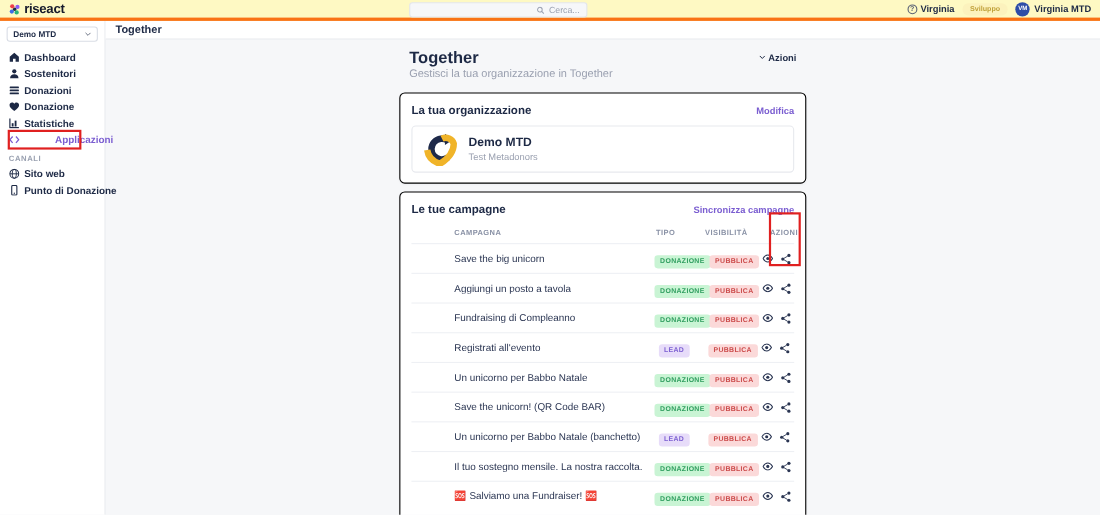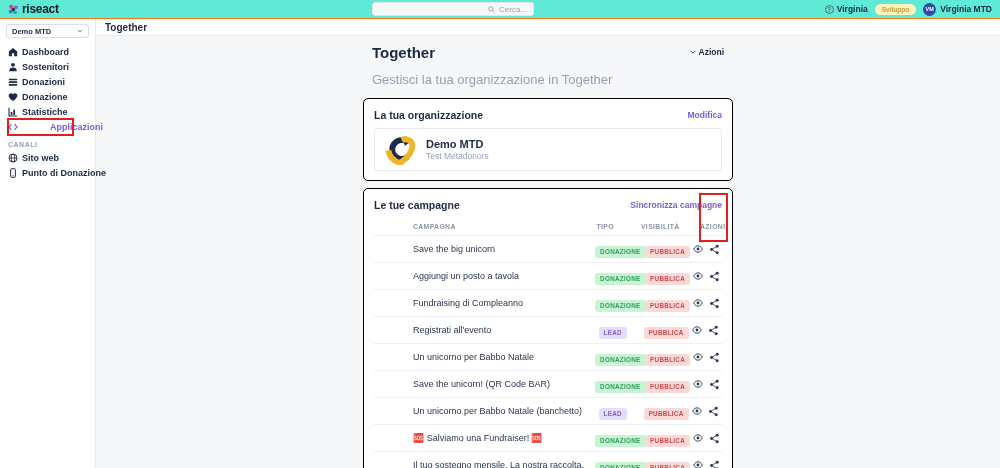--- a/index.html
+++ b/index.html
@@ -1,20 +1,20 @@
 <!DOCTYPE html>
 <html><head>
 <meta charset="utf-8">
 <style>
   * { margin:0; padding:0; box-sizing:border-box; }
   html,body { width:1000px; height:468px; overflow:hidden; background:#f6f7f9;
     font-family:"Liberation Sans", sans-serif; color:#1d2945; }
 
   
-  .topbar { position:relative; height:19px; background:#5eead4; border-bottom:1px solid #f97316;
+  .topbar { position:relative; height:19px; background:#fef9c3; border-bottom:3px solid #f97316;
     display:flex; align-items:center; padding:4px 8px; z-index:5; }
   .brand { display:flex; align-items:center; gap:3px; cursor:pointer; }
   .brand-text { font-size:12px; font-weight:800; color:#15192b; letter-spacing:-0.3px; }
   .search { position:absolute; left:372px; top:2px; width:162px; height:14px;
     background:#f6f7f9; border:1px solid #e3e6ec; border-radius:3px;
     display:flex; align-items:center; gap:4px; padding:0 6px;justify-content:flex-end; }
   .search .ph { font-size:8px; color:#9aa1b1; }
   .topbar-right { margin-left:auto; display:flex; align-items:center; gap:7px; }
   .manual { display:flex; align-items:center; gap:3px; font-size:8.5px; font-weight:600; cursor:pointer; }
   .qmark { width:9px; height:9px; border:1px solid #5a6275; border-radius:50%; font-size:6.5px;
@@ -40,21 +40,21 @@
     margin:6px 0 0 2px; height:10px; line-height:10px; }
 
   .main { flex:1; min-width:0; }
   .breadcrumb-bar { height:17px; background:#fff; border-bottom:1px solid #e7e9ee;
     display:flex; align-items:center; padding:0 9px; }
   .breadcrumb-bar span { font-size:10px; font-weight:700; cursor:pointer; }
 
   .content { width:370px; margin:0 auto; }
   .page-head { display:flex; align-items:flex-start; padding:8px 9px 0; }
   .page-title { font-size:15px; font-weight:700; line-height:18px; }
-  .page-subtitle { font-size:13px; color:#9aa0b0; margin-top:10px; }
+  .page-subtitle { font-size:10px; color:#9aa0b0; margin-top:0; }
   .actions-btn { margin-left:auto; display:flex; align-items:center; gap:3px;
     font-size:8.5px; font-weight:600; cursor:pointer; margin-top:3px; }
 
   .card { background:#fff; border:1px solid #000000; border-radius:5px; padding:9px 10px;
     box-shadow:0 1px 2px rgba(20,30,60,0.03); }
   #org-card { margin-top:11px; }
   #campaigns-card { margin-top:7px; }
   .card-head { display:flex; align-items:center; justify-content:space-between; height:14px; }
   .card-title { font-size:10.5px; font-weight:700; }
   .card-link { font-size:8.5px; font-weight:600; color:#7b5ed1; cursor:pointer; }
@@ -399,44 +399,44 @@
           <circle cx="2" cy="6" r="1.8" fill="#2a3552"></circle>
           <circle cx="8.8" cy="10" r="1.8" fill="#2a3552"></circle>
           <line x1="3.4" y1="5.1" x2="7.4" y2="2.8" stroke="#2a3552" stroke-width="1"></line>
           <line x1="3.4" y1="6.9" x2="7.4" y2="9.2" stroke="#2a3552" stroke-width="1"></line>
         </svg>
       </span>
     </div>
   </div>
 
   <div class="t-row">
+    <div class="c-name">Il tuo sostegno mensile. La nostra raccolta.</div>
+    <div class="c-tipo"><span class="badge badge--green">DONAZIONE</span></div>
+    <div class="c-vis"><span class="badge badge--red">PUBBLICA</span></div>
+    <div class="c-actions">
+      <span class="icon-btn">
+        <svg width="10" height="8" viewBox="0 0 12 9">
+          <path d="M0.8,4.5 C2.5,1.6 4.2,0.7 6,0.7 C7.8,0.7 9.5,1.6 11.2,4.5 C9.5,7.4 7.8,8.3 6,8.3 C4.2,8.3 2.5,7.4 0.8,4.5 Z" fill="none" stroke="#2a3552" stroke-width="1.1"></path>
+          <circle cx="6" cy="4.5" r="1.7" fill="#2a3552"></circle>
+        </svg>
+      </span>
+      <span class="icon-btn">
+        <svg width="9" height="11" viewBox="0 0 11 12">
+          <circle cx="8.8" cy="2" r="1.8" fill="#2a3552"></circle>
+          <circle cx="2" cy="6" r="1.8" fill="#2a3552"></circle>
+          <circle cx="8.8" cy="10" r="1.8" fill="#2a3552"></circle>
+          <line x1="3.4" y1="5.1" x2="7.4" y2="2.8" stroke="#2a3552" stroke-width="1"></line>
+          <line x1="3.4" y1="6.9" x2="7.4" y2="9.2" stroke="#2a3552" stroke-width="1"></line>
+        </svg>
+      </span>
+    </div>
+  </div>
+
+  <div class="t-row">
     <div class="c-name">🆘 Salviamo una Fundraiser! 🆘</div>
-    <div class="c-tipo"><span class="badge badge--green">DONAZIONE</span></div>
-    <div class="c-vis"><span class="badge badge--red">PUBBLICA</span></div>
-    <div class="c-actions">
-      <span class="icon-btn">
-        <svg width="10" height="8" viewBox="0 0 12 9">
-          <path d="M0.8,4.5 C2.5,1.6 4.2,0.7 6,0.7 C7.8,0.7 9.5,1.6 11.2,4.5 C9.5,7.4 7.8,8.3 6,8.3 C4.2,8.3 2.5,7.4 0.8,4.5 Z" fill="none" stroke="#2a3552" stroke-width="1.1"></path>
-          <circle cx="6" cy="4.5" r="1.7" fill="#2a3552"></circle>
-        </svg>
-      </span>
-      <span class="icon-btn">
-        <svg width="9" height="11" viewBox="0 0 11 12">
-          <circle cx="8.8" cy="2" r="1.8" fill="#2a3552"></circle>
-          <circle cx="2" cy="6" r="1.8" fill="#2a3552"></circle>
-          <circle cx="8.8" cy="10" r="1.8" fill="#2a3552"></circle>
-          <line x1="3.4" y1="5.1" x2="7.4" y2="2.8" stroke="#2a3552" stroke-width="1"></line>
-          <line x1="3.4" y1="6.9" x2="7.4" y2="9.2" stroke="#2a3552" stroke-width="1"></line>
-        </svg>
-      </span>
-    </div>
-  </div>
-
-  <div class="t-row">
-    <div class="c-name">Il tuo sostegno mensile. La nostra raccolta.</div>
     <div class="c-tipo"><span class="badge badge--green">DONAZIONE</span></div>
     <div class="c-vis"><span class="badge badge--red">PUBBLICA</span></div>
     <div class="c-actions">
       <span class="icon-btn">
         <svg width="10" height="8" viewBox="0 0 12 9">
           <path d="M0.8,4.5 C2.5,1.6 4.2,0.7 6,0.7 C7.8,0.7 9.5,1.6 11.2,4.5 C9.5,7.4 7.8,8.3 6,8.3 C4.2,8.3 2.5,7.4 0.8,4.5 Z" fill="none" stroke="#2a3552" stroke-width="1.1"></path>
           <circle cx="6" cy="4.5" r="1.7" fill="#2a3552"></circle>
         </svg>
       </span>
       <span class="icon-btn">

